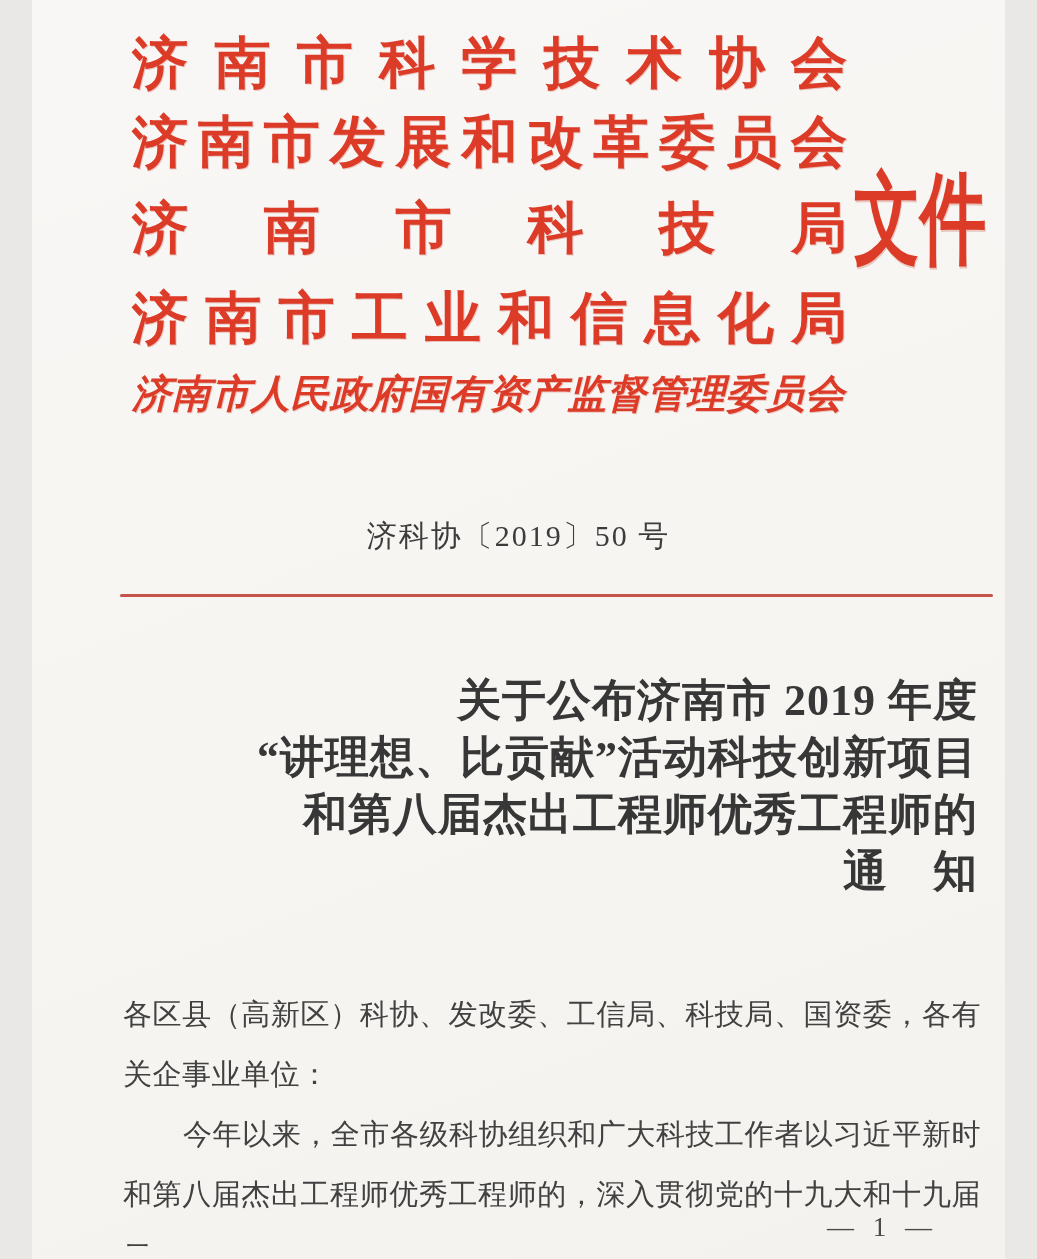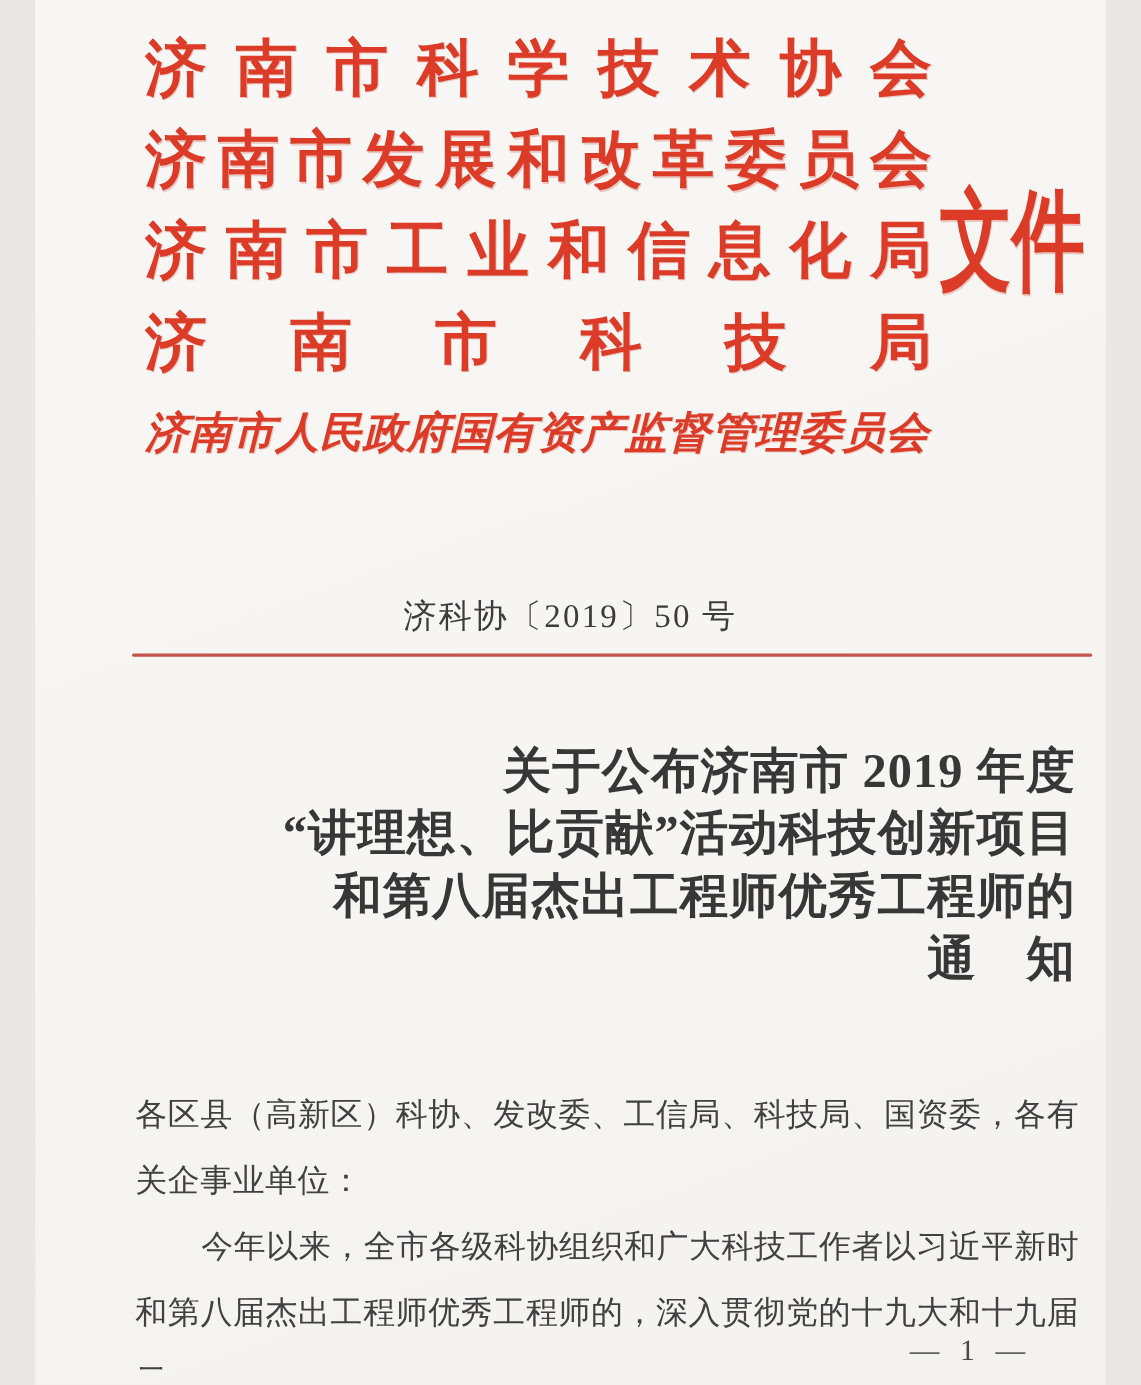--- a/index.html
+++ b/index.html
@@ -20,21 +20,21 @@
     color: var(--red);
     font-weight: 700;
     line-height: 1;
     text-align: justify;
     text-align-last: justify;
     letter-spacing: 0;
     text-shadow: 1px 1px 0 rgba(190, 60, 40, 0.25);
   }
   .org-size-a { font-size: 56px; }
   .org-l1 { margin-bottom: 27px; }
-  .org-l2 { margin-bottom: 26px; }
+  .org-l2 { margin-bottom: 26px; font-family: Liberation Mono, monospace; }
   .org-l3 { margin-bottom: 28px; }
   .org-l4 { margin-bottom: 34px; }
   .org-l5 { font-size: 39px; width: 712px; font-style: italic; }
 
   .file-label {
     position: absolute;
     top: 162px;
     left: 822px;
     color: var(--red);
     font-weight: 700;
@@ -42,21 +42,21 @@
     line-height: 1.15;
     transform: scaleX(0.66);
     transform-origin: left top;
     white-space: nowrap;
     text-shadow: 1px 2px 0 rgba(190, 60, 40, 0.25);
   }
 
   
   .doc-number {
     position: absolute;
-    top: 540px;
+    top: 516px;
     left: 0;
     width: 100%;
     text-align: center;
     font-size: 30px;
     color: #3c3c3c;
     letter-spacing: 2px;
   }
 
   
   .red-rule {
@@ -115,22 +115,22 @@
   }
 </style>
 </head>
 <body>
 
 <div class="page" style="--red:#dc3b28; --rule:#c5544c;">
 
   <div class="letterhead">
     <div class="org-line org-size-a org-l1">济南市科学技术协会</div>
     <div class="org-line org-size-a org-l2">济南市发展和改革委员会</div>
+    <div class="org-line org-size-a org-l4">济南市科技局</div>
     <div class="org-line org-size-a org-l3">济南市工业和信息化局</div>
-    <div class="org-line org-size-a org-l4">济南市科技局</div>
     <div class="org-line org-l5">济南市人民政府国有资产监督管理委员会</div>
   </div>
 
   <div class="file-label">文件</div>
 
   <div class="doc-number">济科协〔2019〕50 号</div>
 
   <div class="red-rule"></div>
 
   <div class="doc-title">

